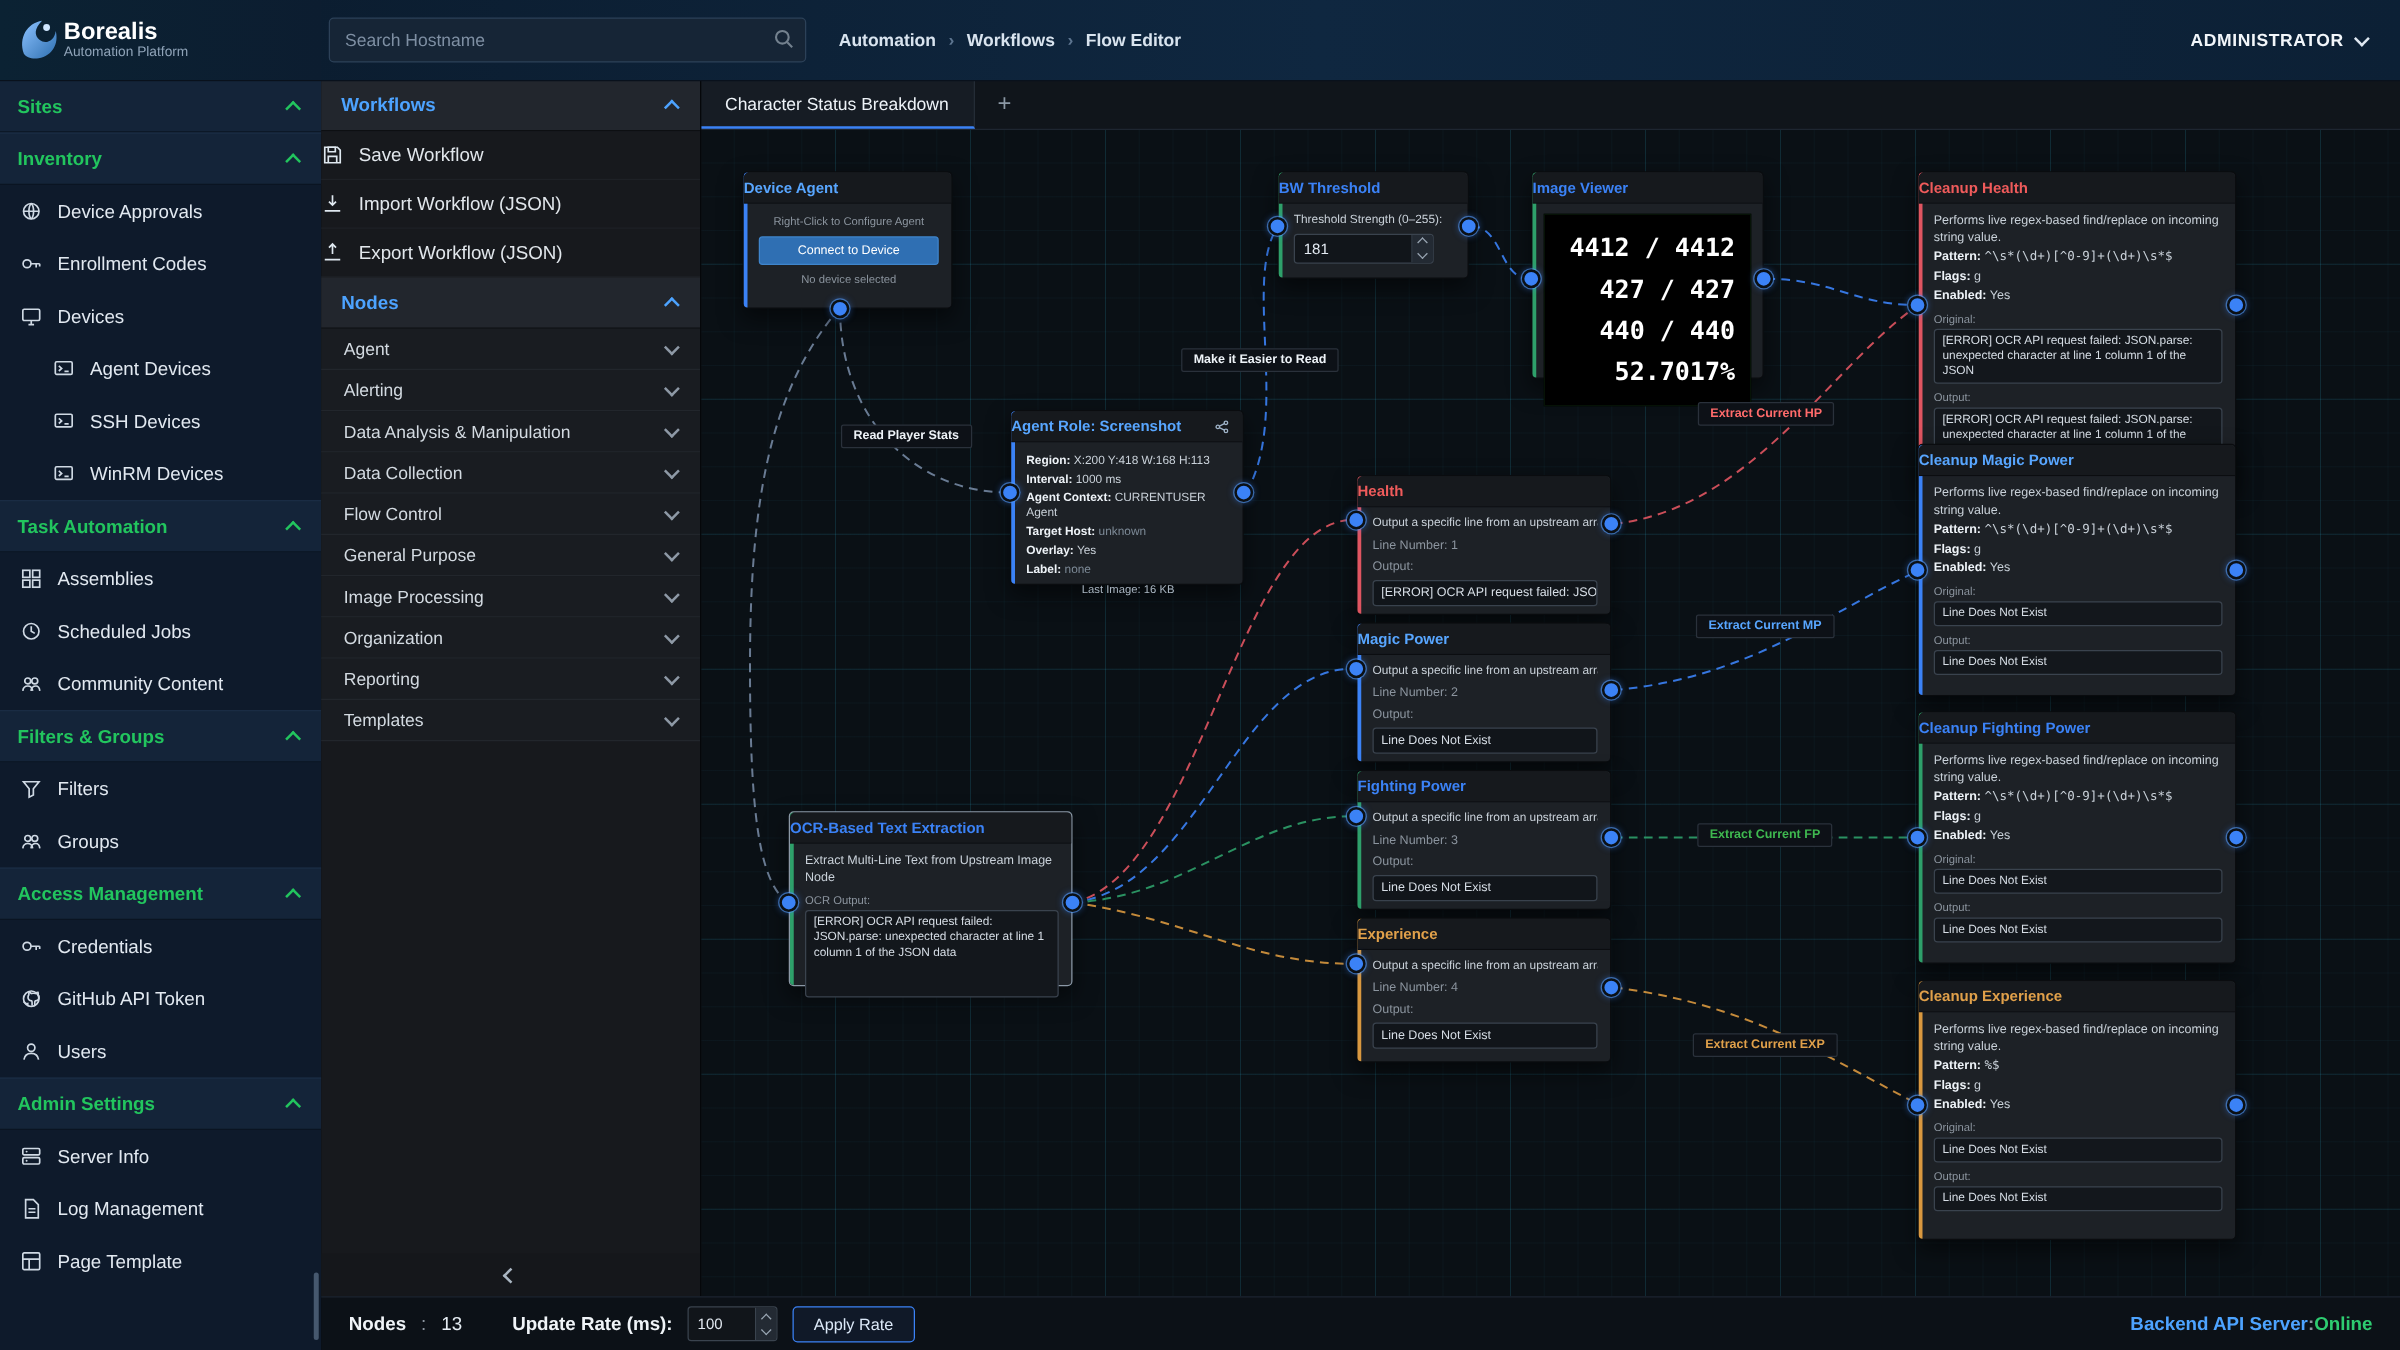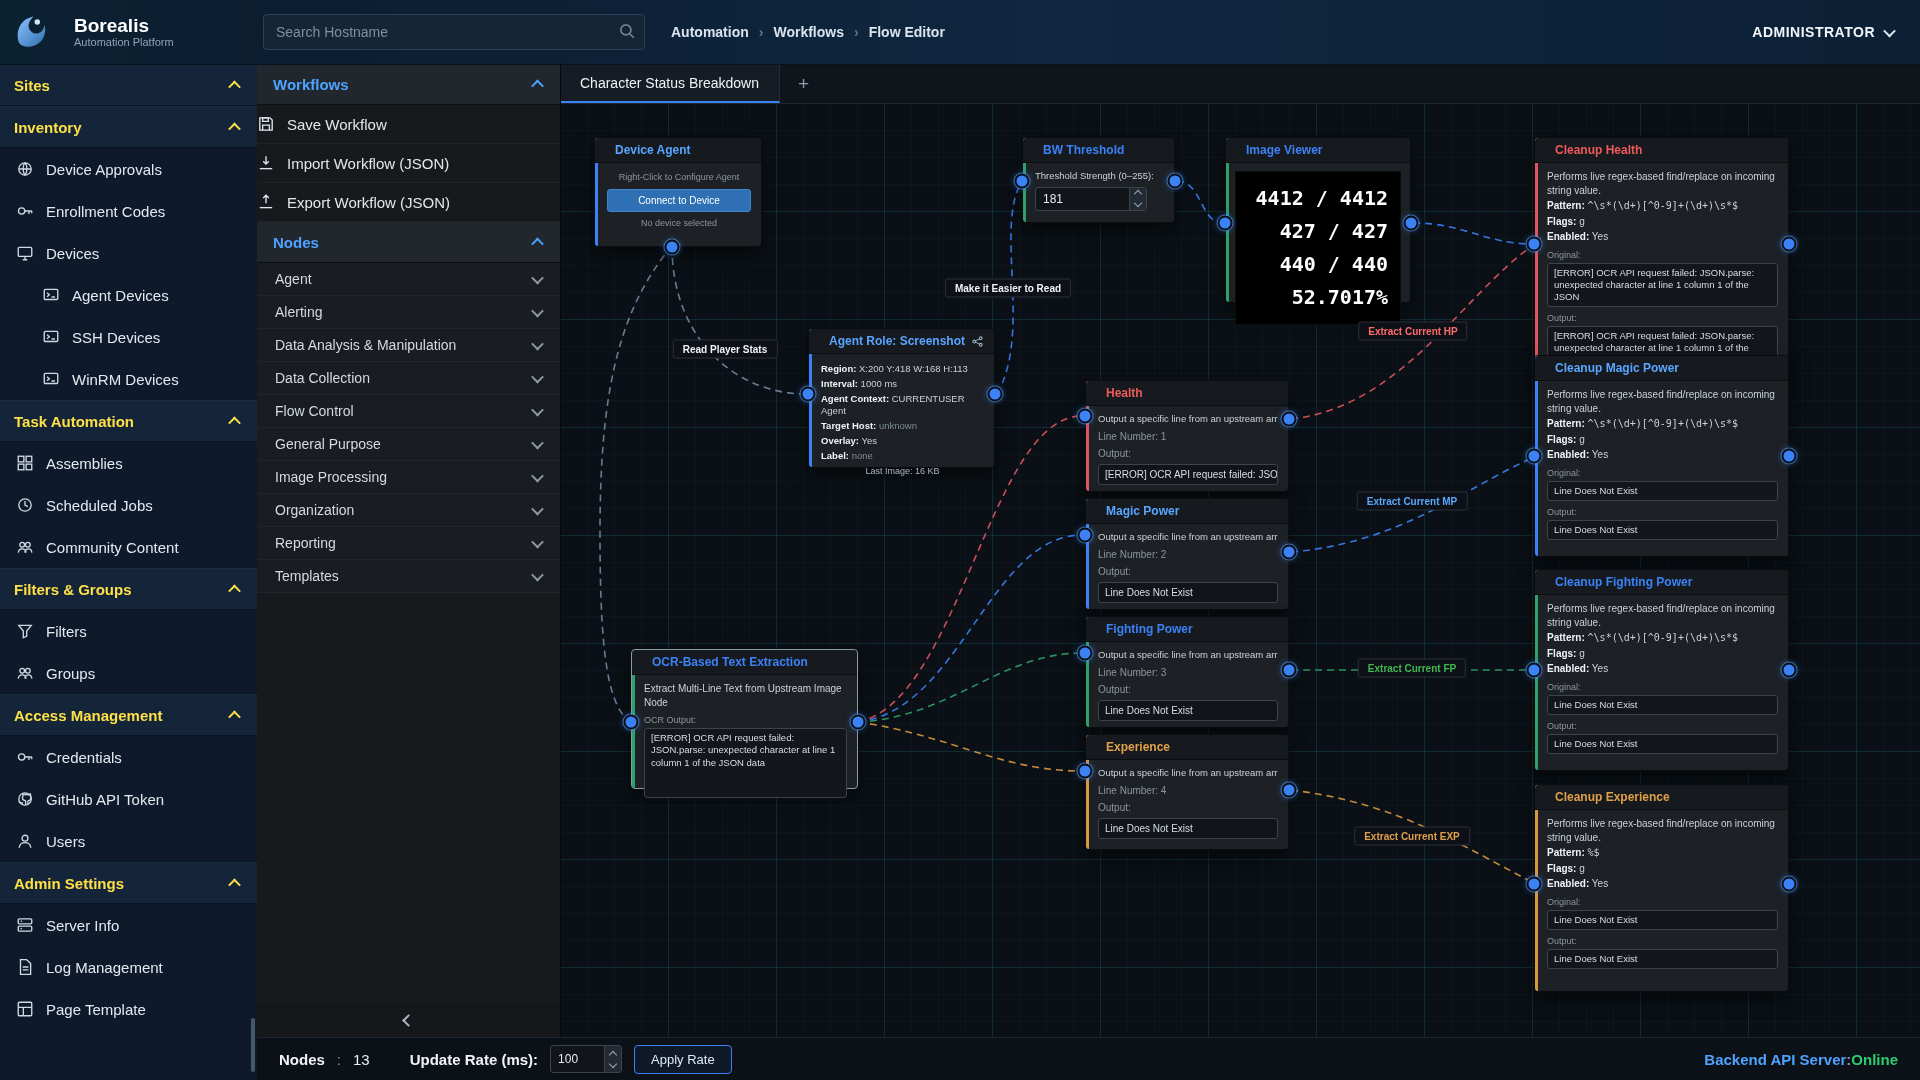--- a/index.html
+++ b/index.html
@@ -1,37 +1,37 @@
 <!DOCTYPE html>
 <html><head>
 <meta charset="utf-8">
 <style>
   html,body{margin:0;padding:0;background:#070a0e;font-family:"Liberation Sans",sans-serif;color:#e6edf3;}
   .app{position:relative;width:1920px;height:1080px;overflow:hidden;background:#0a0e13;}
   svg{display:block}
   
   .topbar{position:absolute;left:0;top:0;width:1920px;height:64px;background:linear-gradient(90deg,#0a1a2b,#0f2740 55%,#0c2035);display:flex;align-items:center;z-index:30;border-bottom:1px solid #09111c;}
-  .logo-zone{width:257px;height:64px;display:flex;align-items:center;gap:24px;padding-left:10px;box-sizing:border-box;background:linear-gradient(90deg,#0b2233,#0c1d30);}
+  .logo-zone{width:257px;height:64px;display:flex;align-items:center;gap:1px;padding-left:10px;box-sizing:border-box;background:linear-gradient(90deg,#0b2233,#0c1d30);}
   .brand-name{font-size:19px;font-weight:bold;color:#ffffff;line-height:20px;}
   .brand-sub{font-size:11px;color:#8fa3b8;}
   .searchwrap{position:relative;margin-left:6px;width:382px;height:36px;}
   .searchwrap input{width:100%;height:100%;box-sizing:border-box;background:#162536;border:1px solid #2c4158;border-radius:4px;color:#dce6f0;font-size:14px;padding:0 34px 0 12px;font-family:"Liberation Sans",sans-serif;outline:none;}
   .searchwrap input::placeholder{color:#7e8fa3;}
   .search-ic{position:absolute;right:9px;top:8px;opacity:.8;}
   .crumbs{display:flex;align-items:center;gap:10px;margin-left:26px;font-size:14px;font-weight:bold;color:#d9e4ef;}
   .crumb-sep{color:#5d7590;font-weight:bold;}
   .admin{margin-left:auto;margin-right:26px;display:flex;align-items:center;gap:10px;font-size:14px;font-weight:bold;letter-spacing:.5px;color:#f2f6fa;cursor:pointer;}
   
   .chev{display:inline-block;width:7px;height:7px;border-right:2px solid currentColor;border-bottom:2px solid currentColor;}
   .chev.up{transform:rotate(-135deg) translate(-1px,-1px);}
   .chev.down{transform:rotate(45deg) translate(-1px,-1px);}
   .chev.left{transform:rotate(135deg);}
   
   .sidebar{position:absolute;left:0;top:64px;width:257px;height:1016px;background:#0e1a2b;border-right:1px solid #060b12;display:flex;flex-direction:column;z-index:20;}
-  .sb-header{height:40px;min-height:40px;display:flex;align-items:center;justify-content:space-between;padding:0 18px 0 14px;background:#142439;color:#fde047;font-size:15px;font-weight:bold;border-top:1px solid #1a2c44;border-bottom:1px solid #0a1422;cursor:pointer;}
+  .sb-header{height:40px;min-height:40px;display:flex;align-items:center;justify-content:space-between;padding:0 18px 0 14px;background:#142439;color:#22c55e;font-size:15px;font-weight:bold;border-top:1px solid #1a2c44;border-bottom:1px solid #0a1422;cursor:pointer;}
   .sb-item{height:42px;min-height:42px;display:flex;align-items:center;gap:12px;padding-left:16px;font-size:15px;color:#e2e9f1;cursor:pointer;}
   .sb-item.sub{padding-left:42px;}
   .sb-icon{width:18px;height:18px;color:#cfd9e4;display:inline-flex;}
   .sb-scroll{position:absolute;right:2px;bottom:8px;width:4px;height:54px;background:#46586e;border-radius:2px;}
   
   .panel{position:absolute;left:257px;top:64px;width:303px;height:973px;background:#17191d;border-right:1px solid #05070a;z-index:20;}
   .pn-header{height:40px;display:flex;align-items:center;justify-content:space-between;padding:0 18px 0 16px;background:#22262d;color:#4da3ff;font-size:15px;font-weight:bold;border-bottom:1px solid #0d0f12;cursor:pointer;}
   .pn-item{height:38px;display:flex;align-items:center;gap:12px;font-size:15px;color:#e2e7ec;border-bottom:1px solid #1e2126;cursor:pointer;}
   .pn-icon{width:18px;height:18px;color:#dfe8f0;display:inline-flex;}
   .pn-cat{height:32px;display:flex;align-items:center;justify-content:space-between;padding:0 18px;font-size:14px;color:#d3dae1;background:#191c21;border-bottom:1px solid #22262c;cursor:pointer;}
@@ -48,21 +48,21 @@
       linear-gradient(90deg, rgba(48,178,214,0.13) 1px, transparent 1px),
       linear-gradient(rgba(48,178,214,0.045) 1px, transparent 1px),
       linear-gradient(90deg, rgba(48,178,214,0.045) 1px, transparent 1px);
     background-size:108px 108px,108px 108px,27px 27px,27px 27px;}
   .edges{position:absolute;left:0;top:0;pointer-events:none;}
   
   .node{position:absolute;background:#1d2126;border:1px solid #0a0c0f;border-radius:4px;box-shadow:0 8px 18px rgba(0,0,0,.5);box-sizing:border-box;z-index:3;}
   .node.selected{border-color:#8b98a6;}
   .accent{position:absolute;left:0;top:0;bottom:0;width:3px;border-radius:3px 0 0 3px;}
   .a-red{background:#e05561}.a-blue{background:#3b82f6}.a-green{background:#2ea06a}.a-orange{background:#d9983f}
-  .ntitle{position:relative;display:flex;align-items:center;justify-content:space-between;padding:5px 10px 5px 20px;font-size:12px;font-weight:bold;background:#16191d;border-bottom:1px solid #0b0d10;border-radius:4px 4px 0 0;}
+  .ntitle{position:relative;display:flex;align-items:center;justify-content:space-between;padding:5px 10px 5px 0;font-size:12px;font-weight:bold;background:#16191d;border-bottom:1px solid #0b0d10;border-radius:4px 4px 0 0;}
   .t-red{color:#ef5b5b}.t-blue{color:#58a6ff}.t-green{color:#3b82f6}.t-orange{color:#e0a04a}
   .nbody{padding:7px 10px 7px 12px;font-size:10px;color:#c9d1d9;line-height:1.35;}
   .dim{color:#8b949e;font-size:10px;margin-top:4px;}
   .tiny{color:#8b949e;font-size:9px;margin-top:5px;}
   .nfield{background:#11151a;border:1px solid #3a434e;border-radius:3px;color:#d7dee6;padding:3px 6px;font-size:10px;white-space:nowrap;overflow:hidden;margin-top:3px;font-family:"Liberation Sans",sans-serif;}
   .tbox{background:#13171c;border:1px solid #3a434e;border-radius:3px;color:#d7dee6;padding:3px 6px;font-size:9.5px;line-height:1.3;overflow:hidden;margin-top:2px;}
   .mono{font-family:"DejaVu Sans Mono",monospace;}
   .kv{margin-top:2px;}
   .kv b{color:#eef3f8;}
   .muted{color:#7d8a97;}

